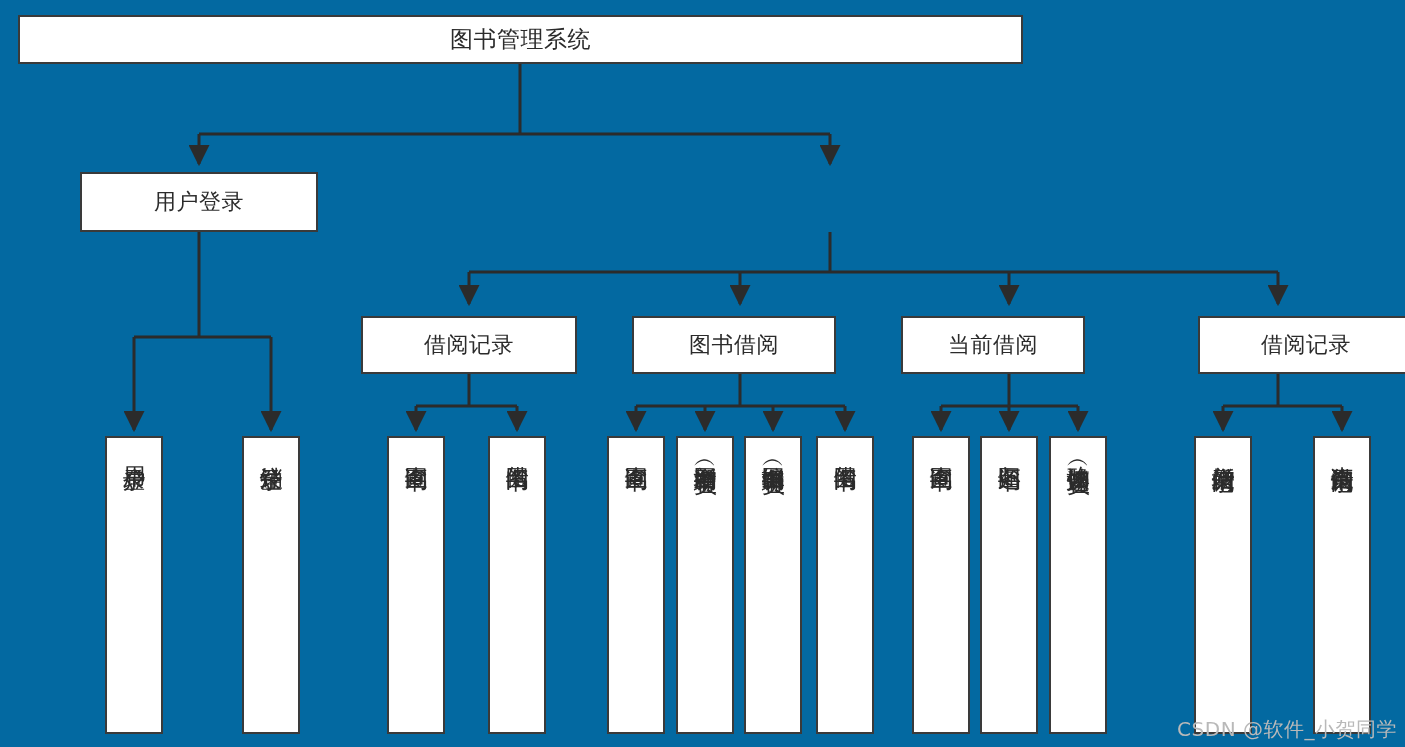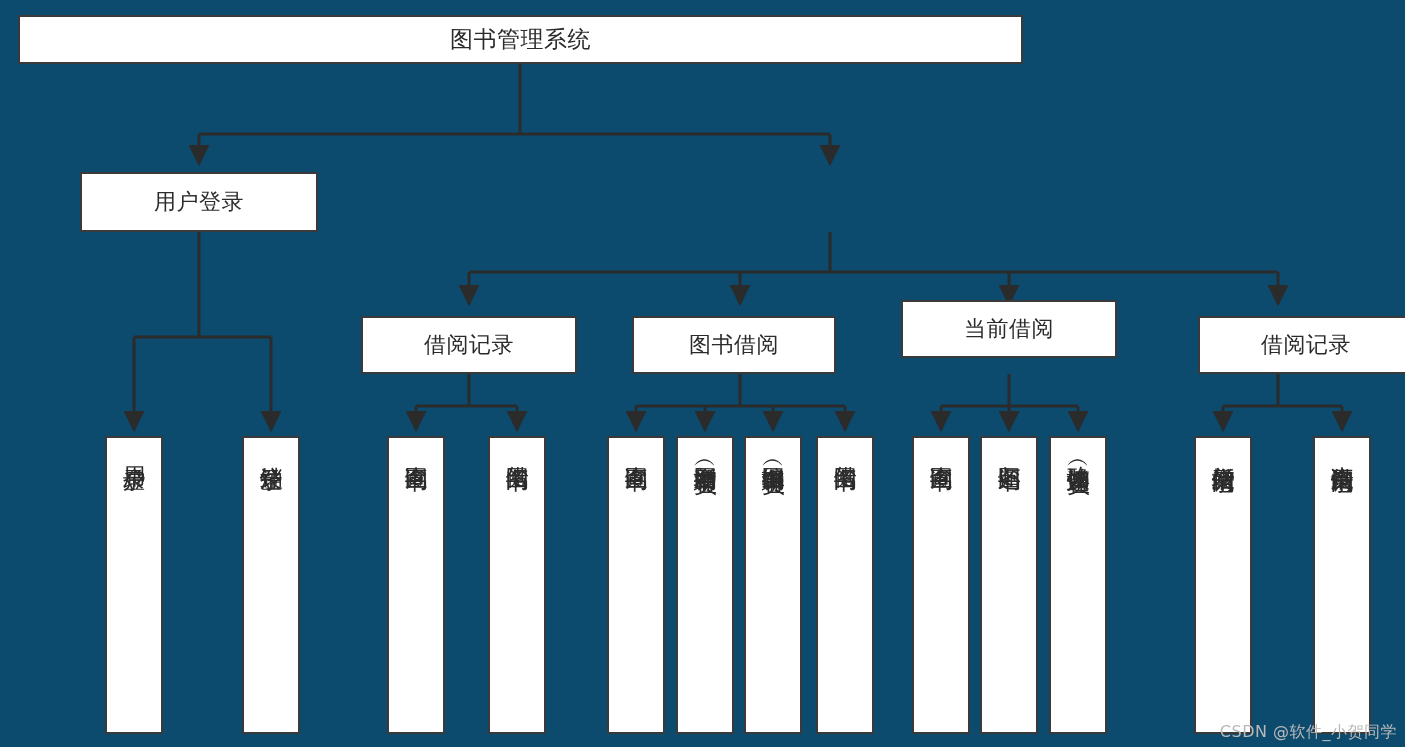--- a/index.html
+++ b/index.html
@@ -8,21 +8,21 @@
     padding: 0;
     background: #ffffff;
   }
   body {
     font-family: "DejaVu Sans", "Liberation Sans", sans-serif;
   }
   #diagram-root {
     position: relative;
     width: 1405px;
     height: 747px;
-    background: #0c4a6e;
+    background: #0369a1;
     overflow: hidden;
   }
   #diagram-svg {
     position: absolute;
     left: 0;
     top: 0;
     width: 1405px;
     height: 747px;
   }
   
@@ -63,21 +63,21 @@
     font-size: 23px;
     line-height: 1.02;
     letter-spacing: 1px;
     max-height: 280px;
   }
   
   #watermark {
     position: absolute;
     right: 8px;
     bottom: 4px;
-    font-size: 16px;
+    font-size: 20px;
     color: #b9b9b9;
     letter-spacing: 0.5px;
     z-index: 9;
     white-space: nowrap;
     font-family: "DejaVu Sans", "Liberation Sans", sans-serif;
   }
 </style>
 </head>
 <body>
 
@@ -162,21 +162,21 @@
 
 
   <div class="node horiz" style="left:361px; top:316px; width:216px; height:58px;">
     <span class="node-label">借阅记录</span>
   </div>
 
   <div class="node horiz" style="left:632px; top:316px; width:204px; height:58px;">
     <span class="node-label">图书借阅</span>
   </div>
 
-  <div class="node horiz" style="left:901px; top:300px; width:216px; height:58px;">
+  <div class="node horiz" style="left:901px; top:316px; width:184px; height:58px;">
     <span class="node-label">当前借阅</span>
   </div>
 
   <div class="node horiz" style="left:1198px; top:316px; width:216px; height:58px;">
     <span class="node-label">借阅记录</span>
   </div>
 
   <div class="node vert" style="left:105px; top:436px; width:58px; height:298px;">
     <span class="node-label">用户登录</span>
   </div>

